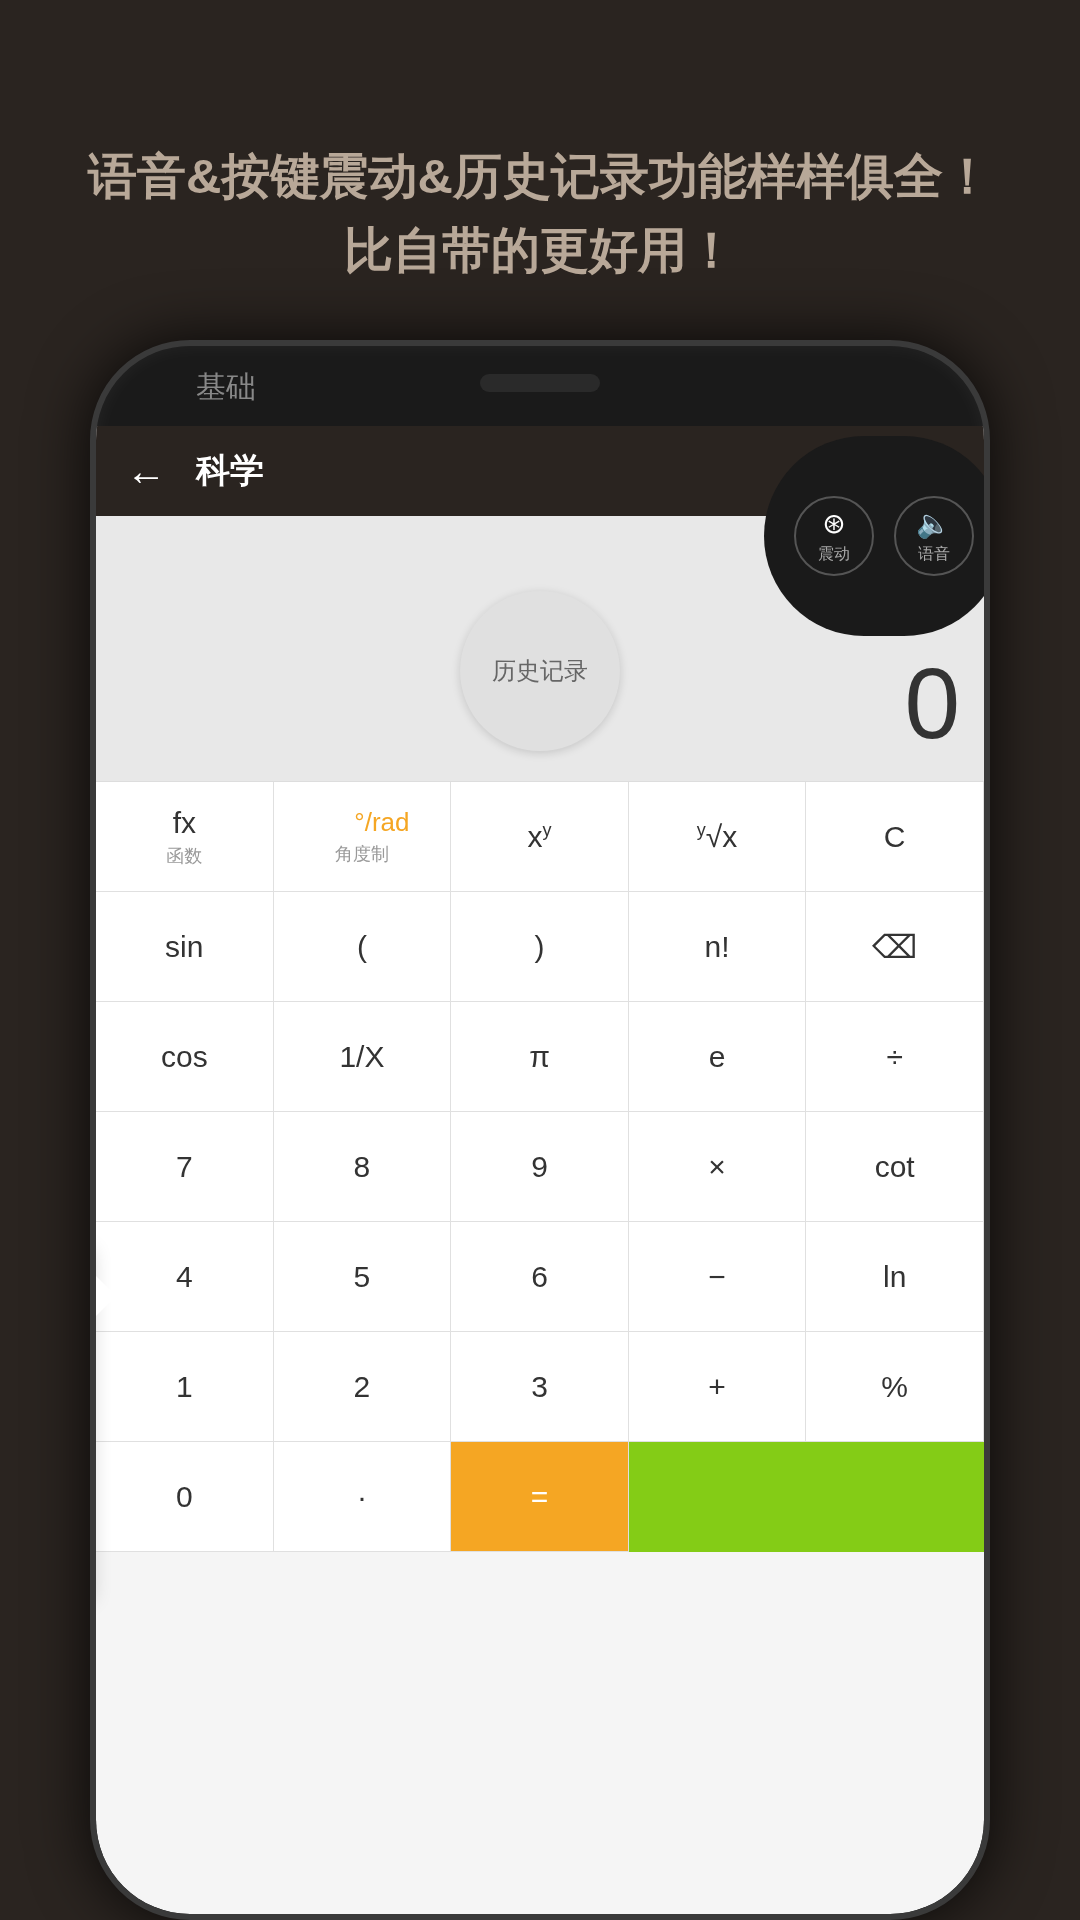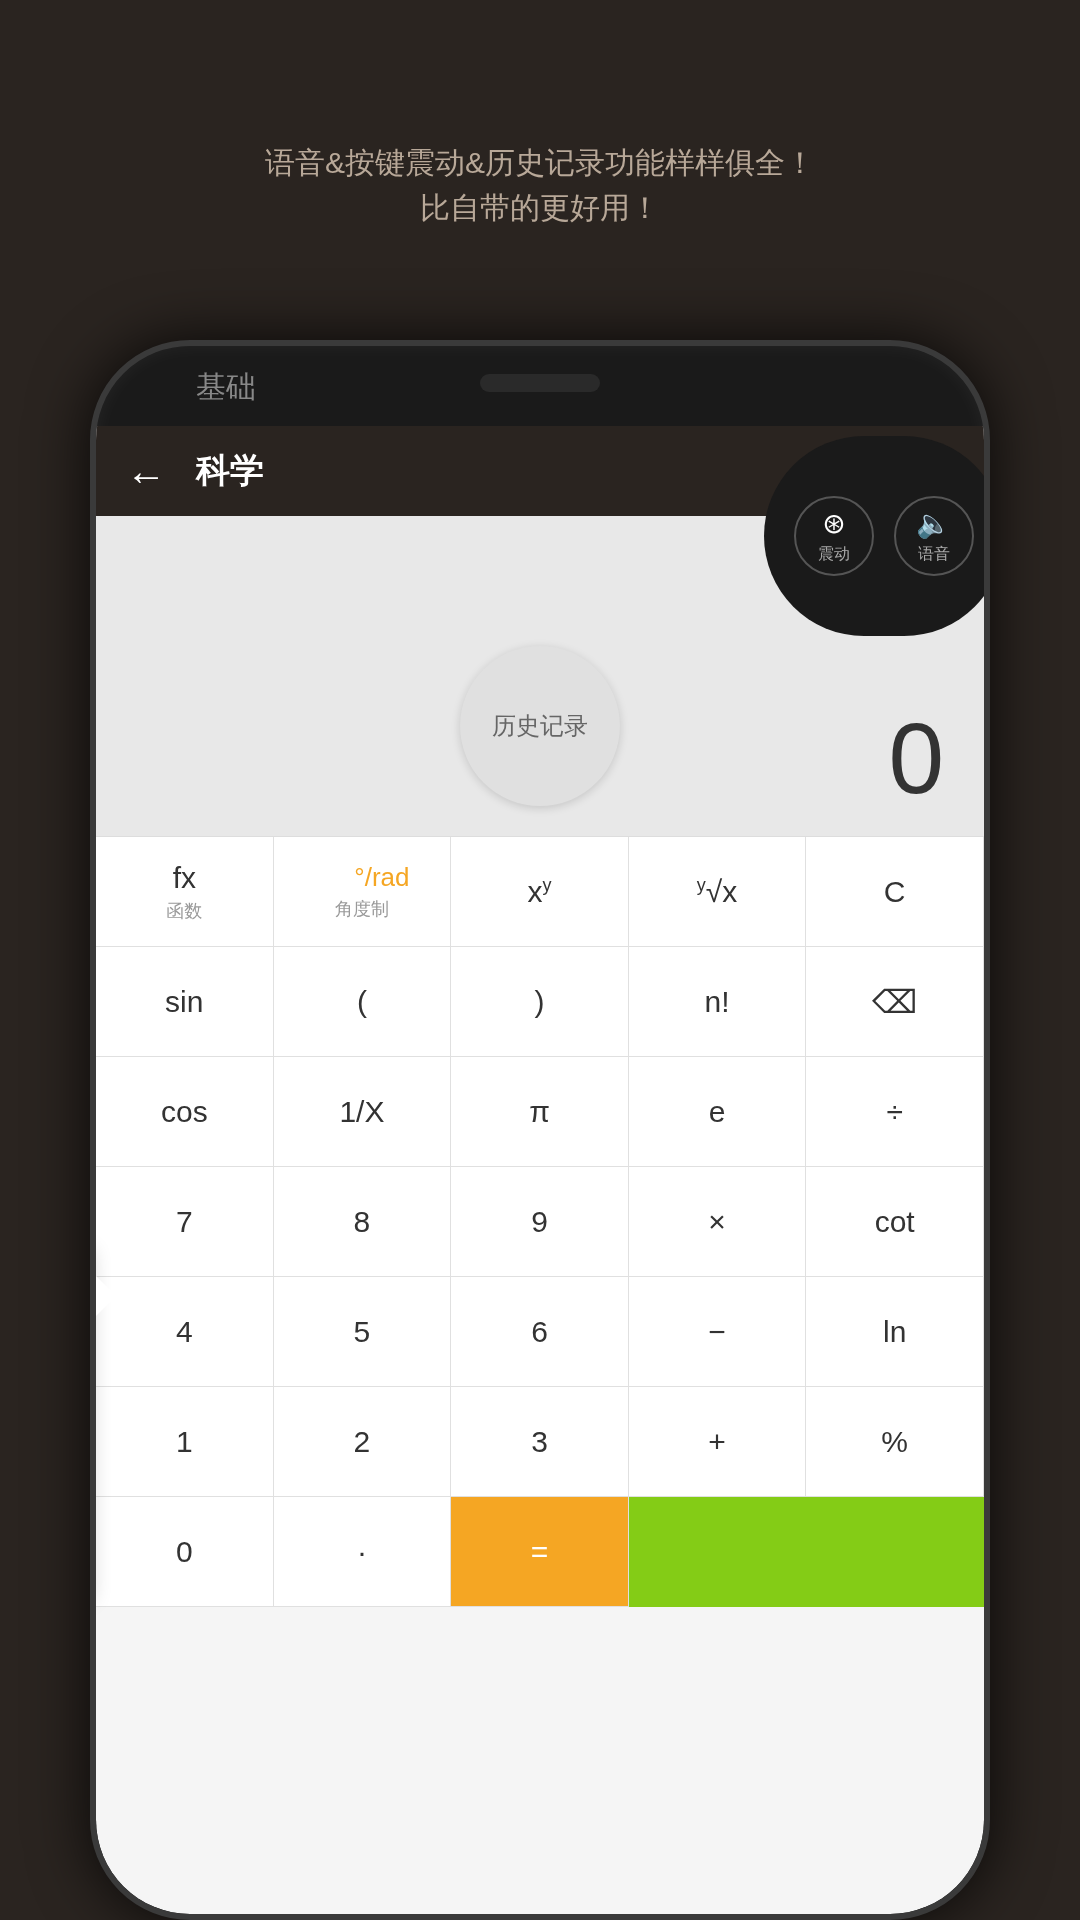--- a/index.html
+++ b/index.html
@@ -12,23 +12,23 @@
       position: relative;
     }
 
     
     .header-text {
       position: absolute;
       top: 140px;
       left: 0; right: 0;
       text-align: center;
       color: #b8a898;
-      font-size: 30px;
+      font-size: 49px;
       line-height: 1.5;
-      font-weight: 400;
+      font-weight: 700;
     }
 
     
     .phone-frame {
       position: absolute;
       top: 340px;
       left: 90px;
       width: 900px;
       height: 1580px;
       background: #1a1a1a;
@@ -135,25 +135,25 @@
 
     .icon-btn .btn-label {
       font-size: 16px;
       color: #aaa;
       margin-top: 4px;
     }
 
     
     .display-area {
       background: #e8e8e8;
-      height: 320px;
+      height: 265px;
       display: flex;
       align-items: flex-end;
       justify-content: flex-end;
-      padding: 20px 40px;
+      padding: 20px 24px;
       position: relative;
     }
 
     .history-btn {
       position: absolute;
       left: 50%;
       transform: translateX(-50%);
       bottom: 30px;
       width: 160px;
       height: 160px;

